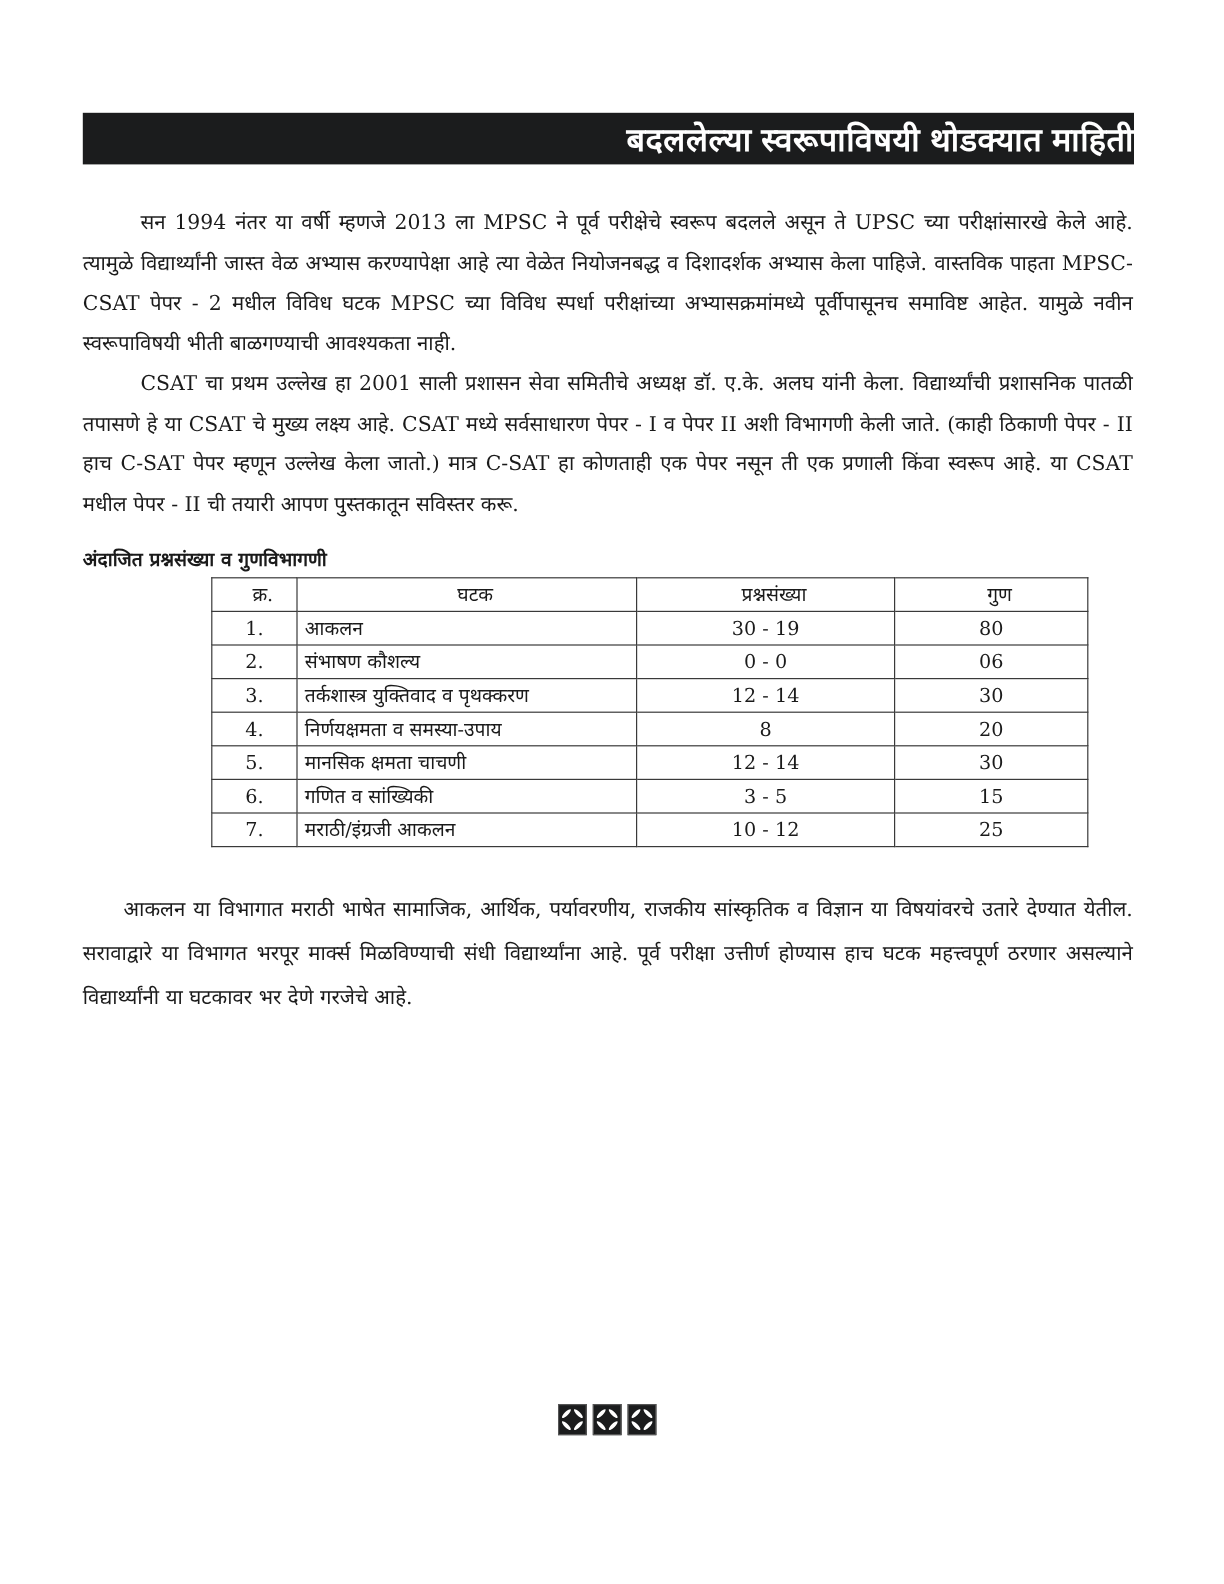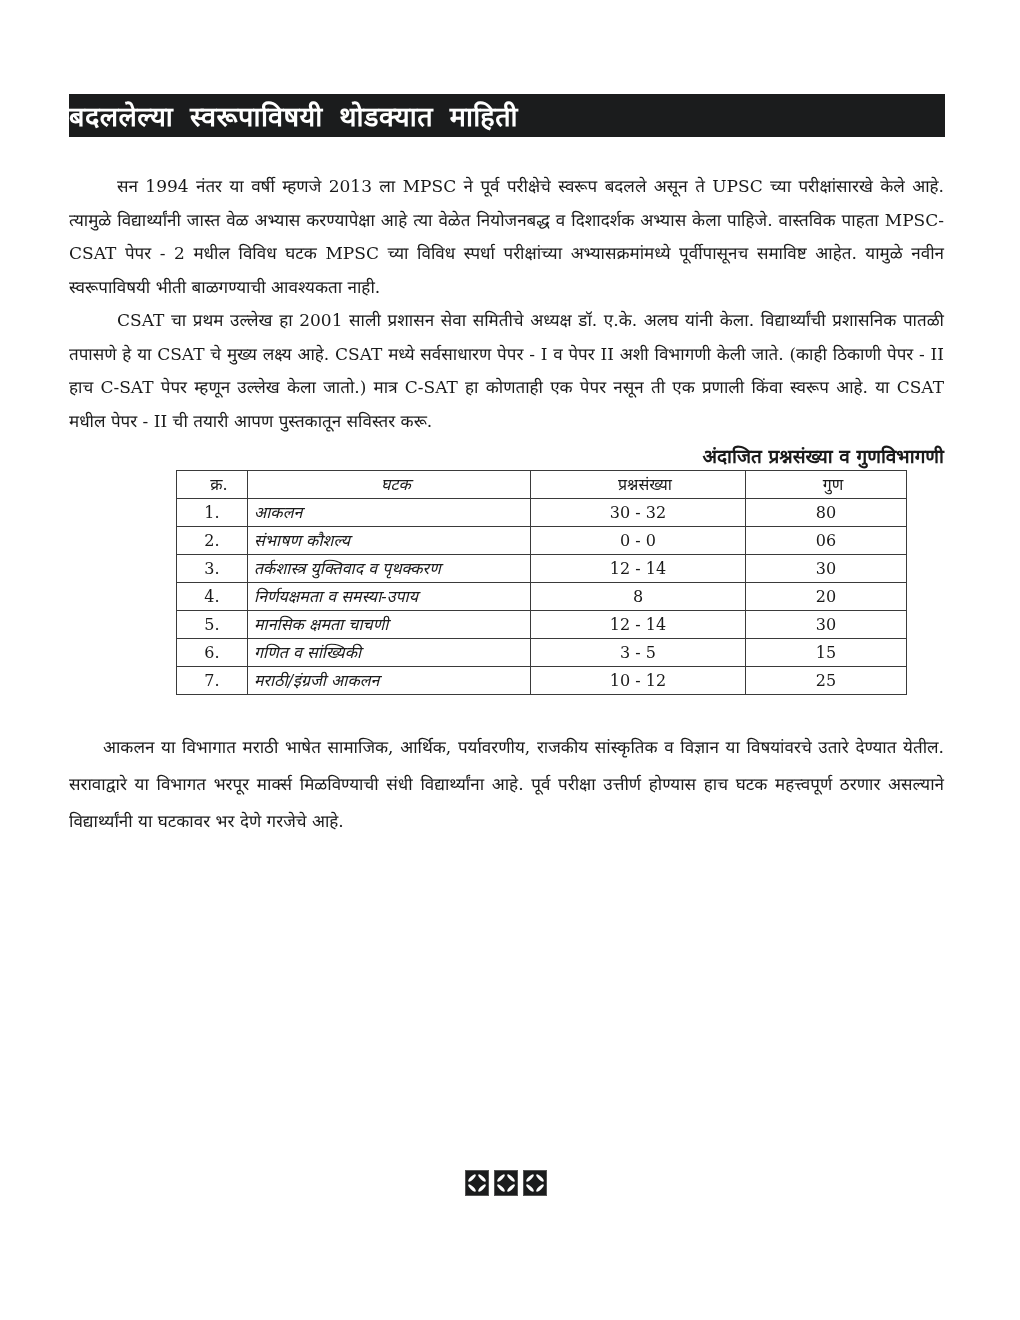--- a/index.html
+++ b/index.html
@@ -4,44 +4,44 @@
 <style>
   html, body { margin: 0; padding: 0; background: #ffffff; }
   body {
     width: 1020px; height: 1320px; position: relative; overflow: hidden;
     font-family: "DejaVu Serif", "Liberation Serif", serif;
     color: #1a1a1a;
   }
   .title-bar {
     position: absolute; left: 69px; top: 94px; width: 876px; height: 43px;
     background: #1b1c1d; color: #ffffff;
-    display: flex; align-items: center; justify-content: flex-start;
-    font-family: Liberation Mono, monospace; font-weight: bold; font-size: 27px;
+    display: flex; align-items: center; justify-content: flex-end;
+    font-family: Liberation Sans, sans-serif; font-weight: bold; font-size: 27px;
     letter-spacing: 0.5px;
   }
   .content {
     position: absolute; left: 69px; top: 170px; width: 875px;
     font-size: 17px; line-height: 33.5px;
   }
   .para { margin: 0; text-align: justify; text-indent: 48px; }
   .table-caption {
-    text-align: right; font-weight: bold; font-size: 19px; line-height: 28px;
-    margin-top: 4px; margin-bottom: 0px;
+    text-align: left; font-weight: bold; font-size: 16px; line-height: 28px;
+    margin-top: 15px; margin-bottom: 0px;
   }
   table.marks {
     border-collapse: collapse; margin-left: 107px; width: 731px;
     font-size: 16px;
   }
   table.marks td, table.marks th {
     border: 1.5px solid #3a3a3a; height: 27px; padding: 0 6px;
     font-weight: normal; line-height: 26px;
   }
   table.marks th { text-align: center; padding-left: 20px; }
   .c-no { width: 44px; text-align: center; }
-  .c-comp { width: 256px; text-align: left; font-style: italic; }
+  .c-comp { width: 256px; text-align: left; }
   .c-q { width: 188px; text-align: center; }
   .c-m { text-align: center; }
   .after { margin-top: 34px; }
   .para2 { margin: 0; text-align: justify; text-indent: 34px; line-height: 37px; }
   .ornaments {
     position: absolute; left: 465px; top: 1170px; display: flex; gap: 5px;
   }
   .orn {
     width: 22px; height: 24px; background: #1b1c1d; border: 1px solid #555;
     position: relative; overflow: hidden;
@@ -66,21 +66,21 @@
         <th class="c-no">क्र.</th>
         <th class="c-comp" style="text-align:center">घटक</th>
         <th class="c-q">प्रश्नसंख्या</th>
         <th class="c-m">गुण</th>
       </tr>
     </thead>
     <tbody>
       <tr>
         <td class="c-no">1.</td>
         <td class="c-comp">आकलन</td>
-        <td class="c-q">30 - 32</td>
+        <td class="c-q">30 - 19</td>
         <td class="c-m">80</td>
       </tr>
       <tr>
         <td class="c-no">2.</td>
         <td class="c-comp">संभाषण कौशल्य</td>
         <td class="c-q">0 - 0</td>
         <td class="c-m">06</td>
       </tr>
       <tr>
         <td class="c-no">3.</td>

